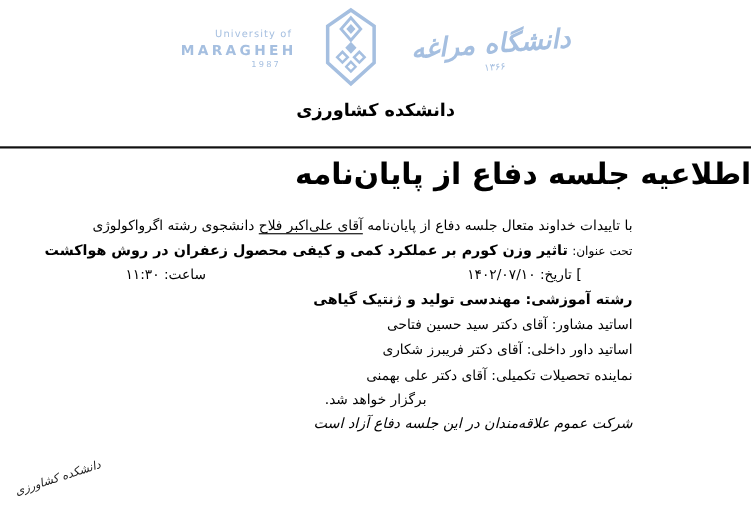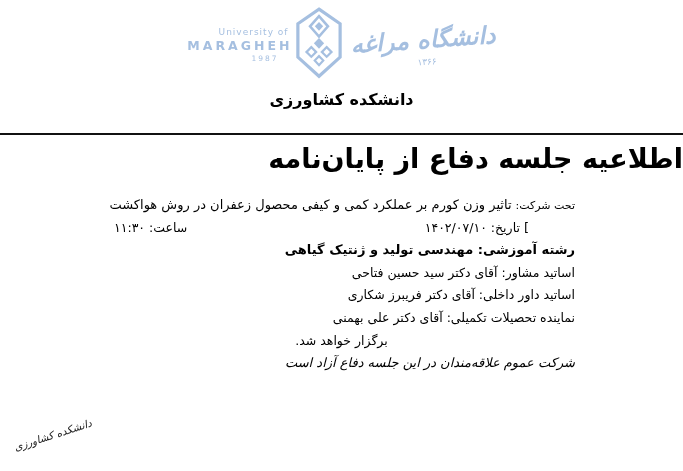--- a/index.html
+++ b/index.html
@@ -6,21 +6,21 @@
   html,body { margin:0; padding:0; background:#e9e9e9; }
   .page {
     position:relative; width:683px; height:471px; margin:0 auto;
     background:#ffffff; overflow:hidden; color:var(--text);
     font-family:"DejaVu Sans", sans-serif;
   }
 
   
   .logo-row {
     position:absolute; top:6px; left:0; right:0; height:78px;
-    display:flex; justify-content:center; align-items:center; gap:0;
+    display:flex; justify-content:center; align-items:center; gap:23px;
   }
   .logo-en { text-align:right; color:var(--brand); line-height:1.25; margin-right:-6px; }
   .logo-en .l1 { font-size:9px; letter-spacing:1px; padding-right:4px; }
   .logo-en .l2 { font-size:12.5px; font-weight:bold; letter-spacing:3px; }
   .logo-en .l3 { font-size:7.5px; letter-spacing:2px; padding-right:14px; }
   .logo-fa { color:var(--brand); text-align:center; line-height:1; transform:rotate(-4deg); margin-top:4px; }
   .logo-fa .n { font-size:24px; font-weight:bold; font-style:italic; white-space:nowrap; }
   .logo-fa .y { font-size:9px; letter-spacing:5px; margin-top:6px; padding-left:5px; }
 
   
@@ -35,21 +35,21 @@
   }
 
   
   .body-block {
     position:absolute; top:194px; left:108px; width:467px;
     direction:rtl; text-align:right; font-size:12.5px;
   }
   .bline { line-height:22.6px; height:22.6px; white-space:nowrap; }
   .student-name { text-decoration:underline; text-underline-offset:3px; }
   .subject-label { font-size:11px; }
-  .subject-title { font-weight:normal; font-size:13px; }
+  .subject-title { font-weight:bold; font-size:13px; }
   .dept-line { font-weight:bold; font-size:13px; }
   .date-line { display:flex; justify-content:space-between; padding-left:6px; padding-right:46px; }
   .cursor { direction:ltr; unicode-bidi:isolate; font-size:13px; }
   .center-line { text-align:center; }
   .invite-line { text-align:right; font-style:italic; font-size:13px; }
 
   
   .signature {
     position:absolute; left:16px; bottom:18px;
     font-size:10.5px; font-style:italic; color:#222;
@@ -89,23 +89,28 @@
   </div>
 
   <div class="faculty">دانشکده کشاورزی</div>
 
   <div class="rule"></div>
 
   <div class="doc-title">اطلاعیه جلسه دفاع از پایان‌نامه</div>
 
   <div class="body-block">
 
+    <div class="bline">
+      <span>با تاییدات خداوند متعال جلسه دفاع از پایان‌نامه</span>
+      <span class="student-name">آقای علی‌اکبر فلاح</span>
+      <span>دانشجوی رشته اگرواکولوژی</span>
+    </div>
 
     <div class="bline">
-      <span class="subject-label">تحت شرکت:</span>
+      <span class="subject-label">تحت عنوان:</span>
       <span class="subject-title">تاثیر وزن کورم بر عملکرد کمی و کیفی محصول زعفران در روش هواکشت</span>
     </div>
 
     <div class="bline date-line">
       <span>
         <span class="cursor">[</span>
         <span>تاریخ:</span>
         <span>۱۴۰۲/۰۷/۱۰</span>
       </span>
       <span>

